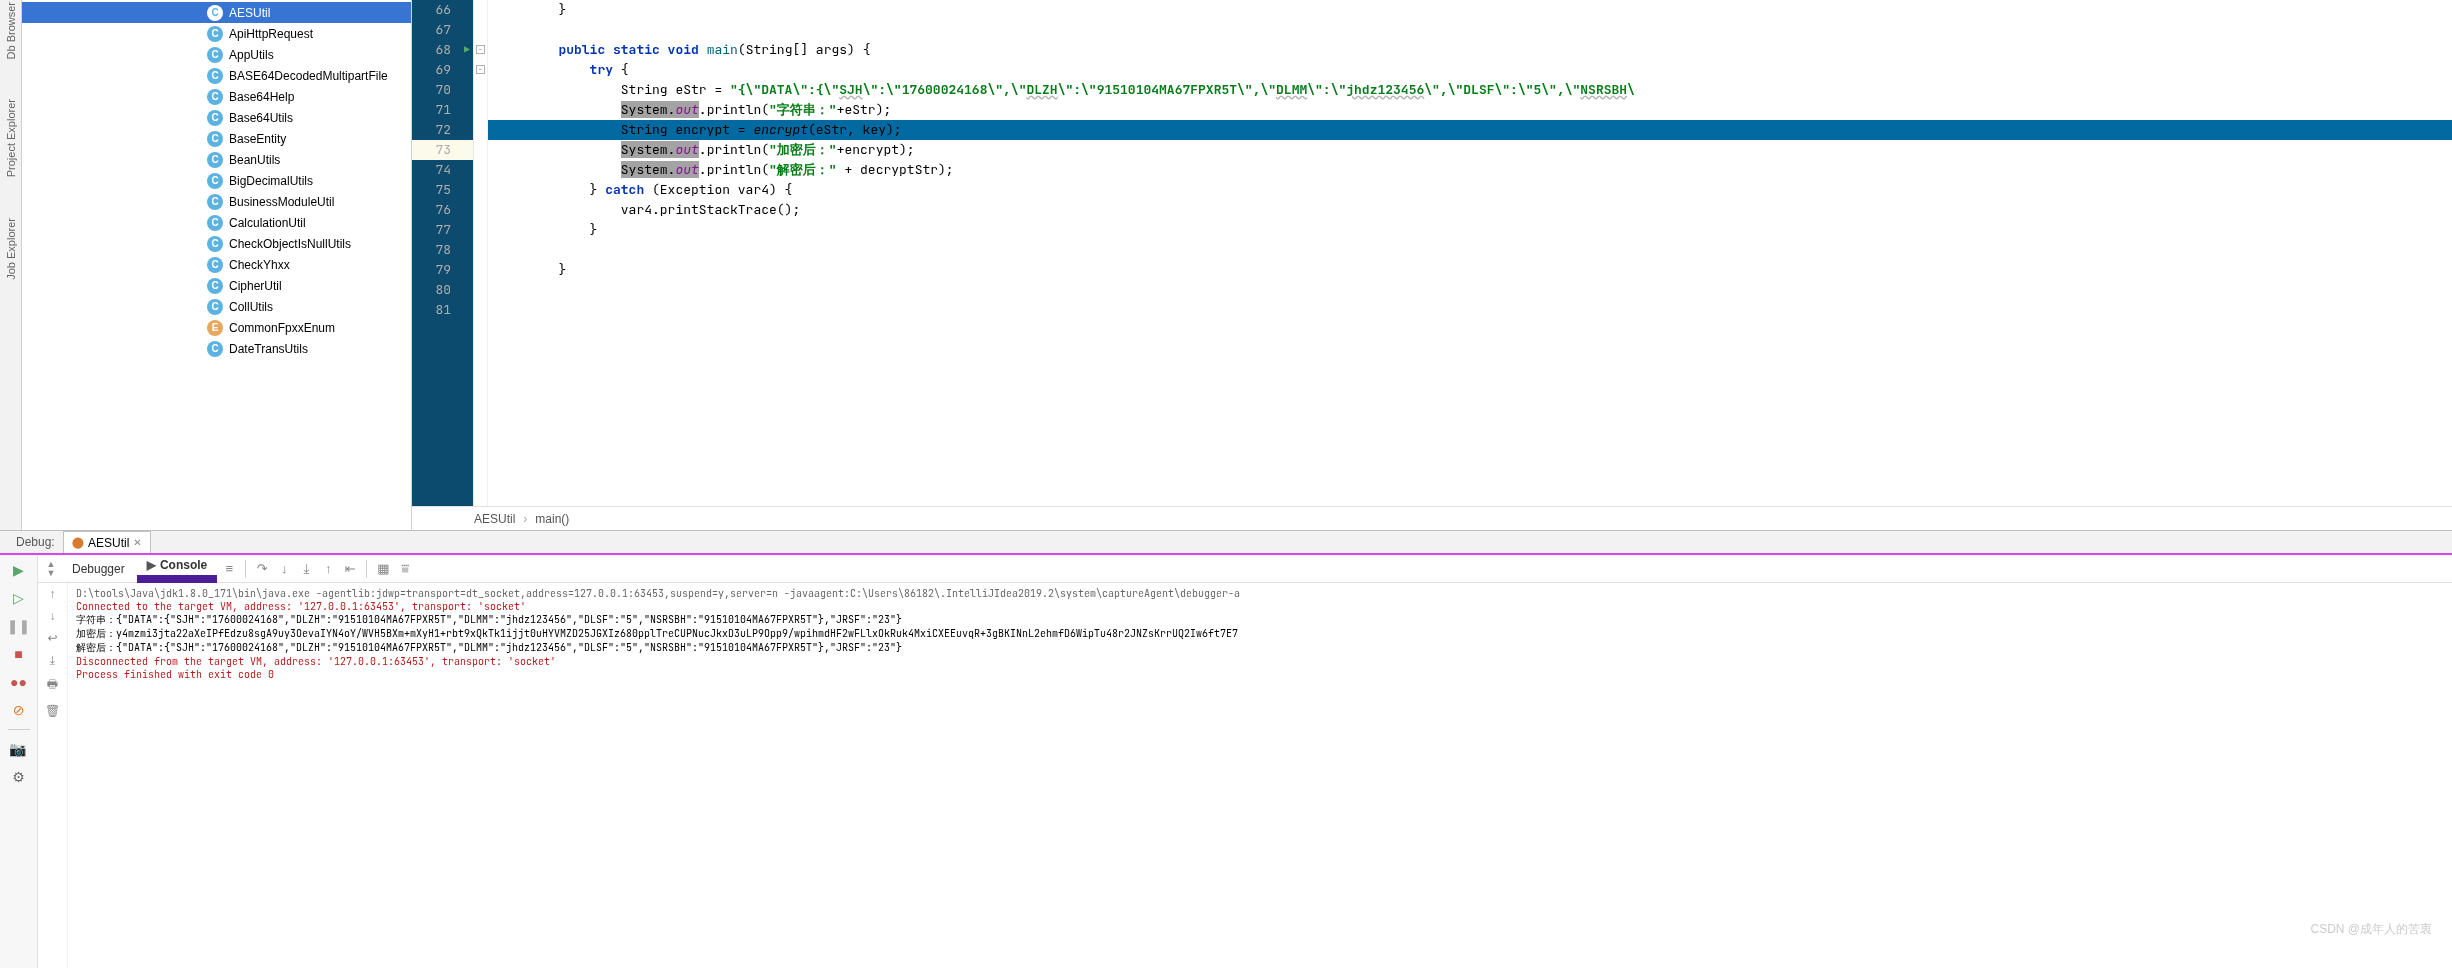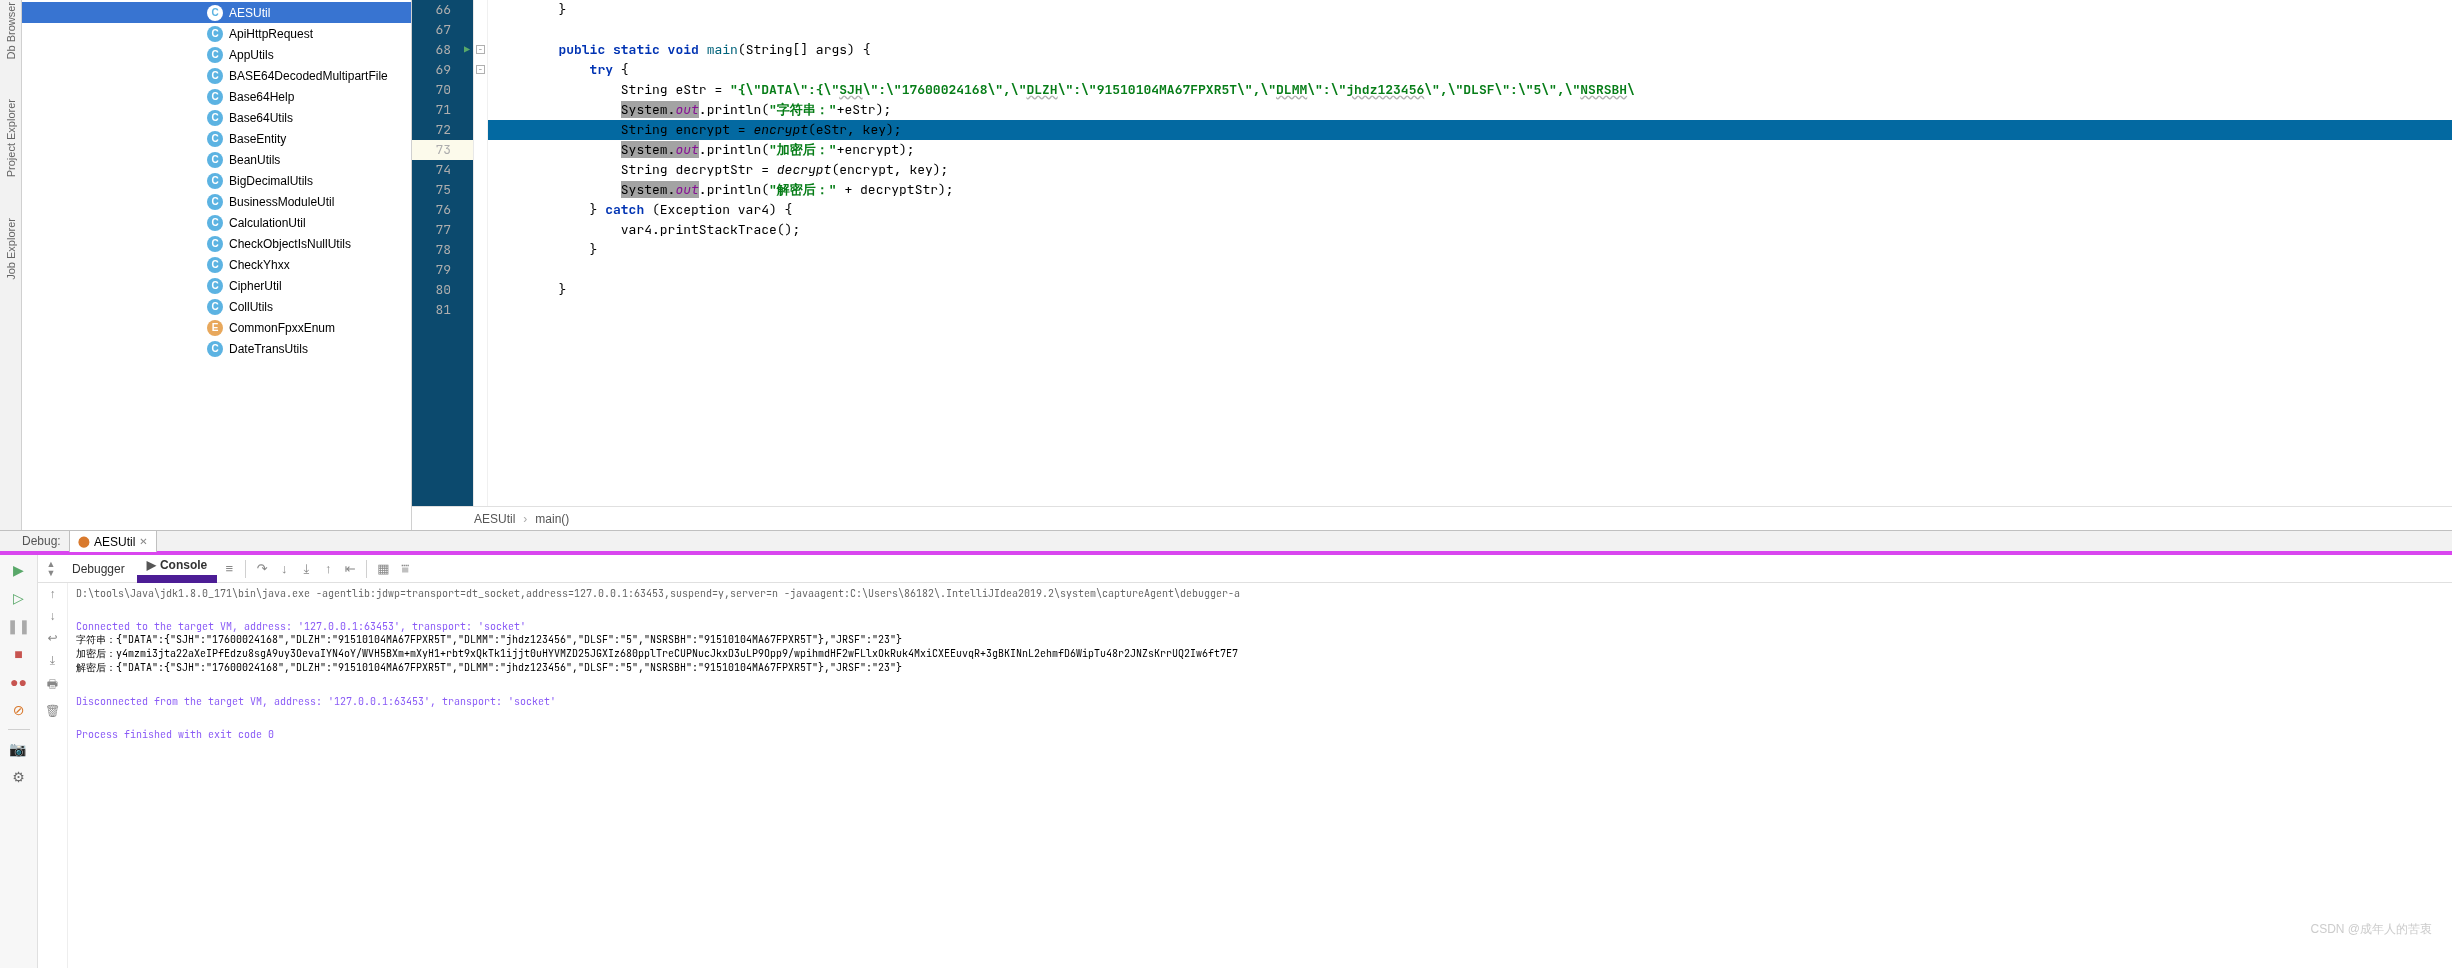--- a/index.html
+++ b/index.html
@@ -28,21 +28,21 @@
 .kw { color: #0033b3; font-weight: bold; }
 .str { color: #067d17; font-weight: bold; }
 .fld { color: #871094; font-style: italic; }
 .mth { font-style: italic; color: #000; }
 .id { color: #000; }
 .fn { color: #00627a; }
 .ul { text-decoration: underline wavy #b0b0b0; }
 .breadcrumb { height: 24px; border-top: 1px solid #e0e0e0; display: flex; align-items: center; padding-left: 62px; font-size: 12px; color: #555; gap: 8px; }
 .breadcrumb .sep { color: #aaa; }
 .bottom-panel { height: 438px; border-top: 1px solid #c0c0c0; display: flex; flex-direction: column; }
-.debug-tab-row { height: 24px; background: #f2f2f2; border-bottom: 4px solid #d946ef; display: flex; align-items: center; padding-left: 22px; font-size: 12px; }
+.debug-tab-row { height: 24px; background: #f2f2f2; border-bottom: 2px solid #d946ef; display: flex; align-items: center; padding-left: 16px; font-size: 12px; }
 .debug-tab-row .lbl { color: #555; margin-right: 8px; }
 .debug-tab-row .tab { background: #fff; border: 1px solid #c0c0c0; border-bottom: none; padding: 2px 8px; display: flex; align-items: center; gap: 4px; height: 22px; }
 .debug-tab-row .bug-ic { color: #d97a2e; font-size: 11px; }
 .debug-tab-row .x-ic { color: #888; font-size: 10px; cursor: pointer; }
 .debug-content { flex: 1; display: flex; }
 .debug-left-tools { width: 38px; background: #f7f7f7; border-right: 1px solid #e0e0e0; display: flex; flex-direction: column; align-items: center; padding-top: 6px; gap: 10px; }
 .debug-left-tools .ic { width: 18px; height: 18px; display: flex; align-items: center; justify-content: center; color: #6b6b6b; cursor: pointer; font-size: 14px; }
 .debug-left-tools .green { color: #59a869; }
 .debug-left-tools .red { color: #c75450; }
 .debug-left-tools .orange { color: #d97a2e; }
@@ -52,21 +52,21 @@
 .console-toolbar .updn { display: flex; flex-direction: column; width: 18px; align-items: center; color: #888; font-size: 9px; line-height: 9px; }
 .console-toolbar .sub-tab { padding: 3px 10px; font-size: 12px; color: #333; cursor: pointer; }
 .console-toolbar .sub-tab.active { border-bottom: 8px solid #4c1d95; font-weight: bold; }
 .console-toolbar .t-ic { width: 20px; height: 20px; display: flex; align-items: center; justify-content: center; color: #888; cursor: pointer; font-size: 13px; }
 .console-toolbar .vsep { width: 1px; height: 18px; background: #d0d0d0; margin: 0 4px; }
 .console-out-wrap { flex: 1; display: flex; }
 .console-left-tools2 { width: 30px; background: #fff; border-right: 1px solid #eee; display: flex; flex-direction: column; align-items: center; padding-top: 4px; gap: 8px; }
 .console-left-tools2 .ic { color: #888; font-size: 12px; cursor: pointer; }
 .console-out { flex: 1; font-family: "JetBrains Mono", Consolas, monospace; font-size: 10px; padding: 4px 8px; color: #000; white-space: pre; overflow: hidden; }
 .console-out .cmd { color: #666; }
-.console-out .sys { color: #8b5cf6; margin-top: 20px; }
+.console-out .sys { color: #b91c1c; }
 .watermark { position: absolute; right: 20px; bottom: 30px; color: #ccc; font-size: 12px; }
 </style>
 </head>
 <body>
 
 <div class="main-area">
   <div class="left-tools">
     <div class="v-label">
         <span>Db Browser</span>
       </div>
@@ -175,21 +175,20 @@
         </div>
       <div class="code-lines" id="code-lines">
           <div class="code-line"><span class="id">        }</span></div>
           <div class="code-line"><span></span></div>
           <div class="code-line"><span class="id">        </span><span class="kw">public static void</span><span class="id"> </span><span class="fn">main</span><span class="id">(String[] args) {</span></div>
           <div class="code-line"><span class="id">            </span><span class="kw">try</span><span class="id"> {</span></div>
           <div class="code-line"><span class="id">                String eStr = </span><span class="str">"{\"DATA\":{\"</span><span class="str ul">SJH</span><span class="str">\":\"17600024168\",\"</span><span class="str ul">DLZH</span><span class="str">\":\"91510104MA67FPXR5T\",\"</span><span class="str ul">DLMM</span><span class="str">\":\"</span><span class="str ul">jhdz123456</span><span class="str">\",\"DLSF\":\"5\",\"</span><span class="str ul">NSRSBH</span><span class="str">\</span></div>
           <div class="code-line"><span class="id">                </span><span class="hl-span id">System.</span><span class="hl-span fld">out</span><span class="id">.println(</span><span class="str">"字符串："</span><span class="id">+eStr);</span></div>
           <div class="code-line hl"><span class="id">                String encrypt = </span><span class="mth">encrypt</span><span class="id">(eStr, key);</span></div>
           <div class="code-line"><span class="id">                </span><span class="hl-span id">System.</span><span class="hl-span fld">out</span><span class="id">.println(</span><span class="str">"加密后："</span><span class="id">+encrypt);</span></div>
-          <div class="code-line"><span class="id">                String decryptStr = </span><span class="mth">decrypt</span><span class="id">(encrypt, key);</span></div>
           <div class="code-line"><span class="id">                </span><span class="hl-span id">System.</span><span class="hl-span fld">out</span><span class="id">.println(</span><span class="str">"解密后："</span><span class="id"> + decryptStr);</span></div>
           <div class="code-line"><span class="id">            } </span><span class="kw">catch</span><span class="id"> (Exception var4) {</span></div>
           <div class="code-line"><span class="id">                var4.printStackTrace();</span></div>
           <div class="code-line"><span class="id">            }</span></div>
           <div class="code-line"><span></span></div>
           <div class="code-line"><span class="id">        }</span></div>
         </div>
     </div>
     <div class="breadcrumb">
       <span>AESUtil</span>

